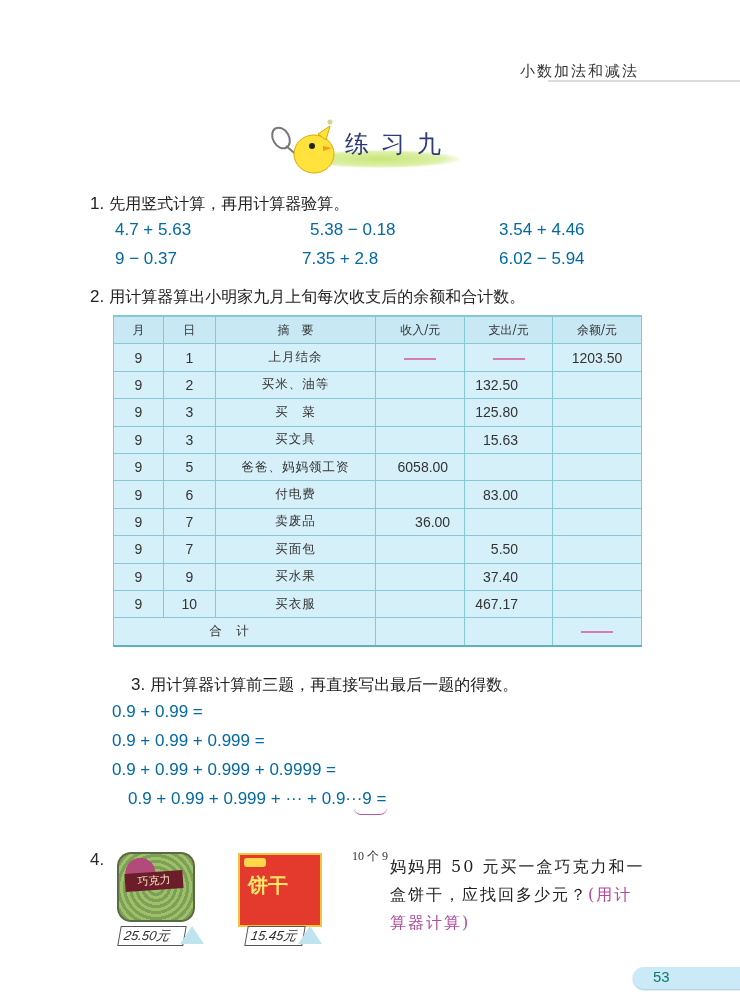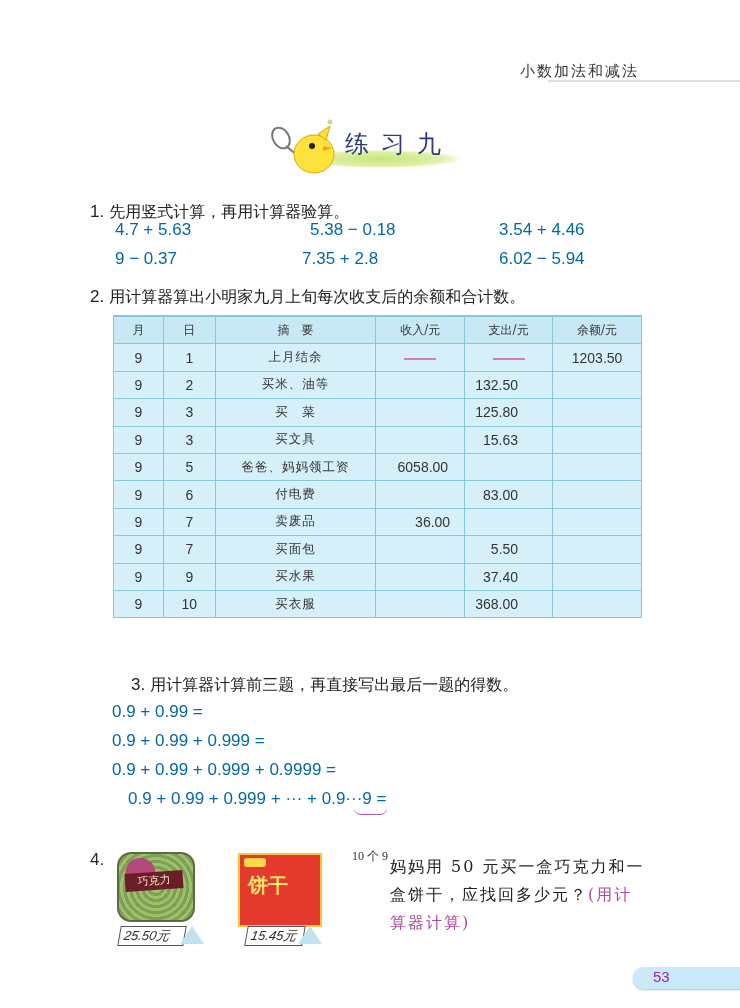--- a/index.html
+++ b/index.html
@@ -40,41 +40,41 @@
   .biscuit-logo { left:244px; top:858px; width:22px; height:9px; background:#ffd84a; border-radius:3px; }
   .tag { height:18px; border:1px solid #555; background:#fff; font-family:"Liberation Sans", sans-serif;
          font-style:italic; font-size:13px; line-height:18px; padding-left:4px; transform:skewX(-10deg); }
   .tag-tri { width:0; height:0; border-left:12px solid transparent; border-right:12px solid transparent; border-bottom:18px solid #bfe3ef; }
 
   .q4-text { left:390px; top:853px; width:260px; font-size:16px; line-height:28px; letter-spacing:2px; color:#222; }
   .q4-hint { color:#b04a9a; }
 
   .page-pill { left:633px; top:967px; width:120px; height:22px; border-radius:11px 0 0 11px; background:#cbeaf7;
                box-shadow:0 1px 2px #9cc6d8; }
-  .page-num { left:653px; top:968px; font-family:"Liberation Sans", sans-serif; font-size:15px; color:#a21caf; }
+  .page-num { left:653px; top:968px; font-family:"Liberation Sans", sans-serif; font-size:15px; color:#0f766e; }
 </style>
 </head>
 <body>
 
 <div class="abs header-title">小数加法和减法</div>
 <div class="abs header-line"></div>
 
 <div class="abs ex-glow"></div>
 <svg class="abs" style="left:268px;top:118px;" width="72" height="60">
   <ellipse cx="13" cy="20" rx="8" ry="11" fill="none" stroke="#777" stroke-width="2" transform="rotate(-30 13 20)"></ellipse>
   <line x1="18" y1="28" x2="30" y2="38" stroke="#777" stroke-width="2"></line>
   <ellipse cx="46" cy="36" rx="20" ry="19" fill="#ffe23c" stroke="#d8a800" stroke-width="1"></ellipse>
   <path d="M50 16 L62 8 L58 22 Z" fill="#ffe23c" stroke="#d8a800" stroke-width="1"></path>
   <circle cx="44" cy="28" r="3" fill="#222"></circle>
   <path d="M55 28 L64 30 L55 33 Z" fill="#f59b1e"></path>
   <circle cx="62" cy="4" r="2.5" fill="#cfd88a"></circle>
 </svg>
 <div class="abs ex-title">练习九</div>
 
-<div class="abs q" style="left:90px;top:194px;margin-top:8px;">
+<div class="abs q" style="left:90px;top:194px;">
   <span class="q-num">1.</span>
   <span>先用竖式计算，再用计算器验算。</span>
 </div>
 <div class="abs expr" style="left:115px;top:220px;">4.7 + 5.63</div>
 <div class="abs expr" style="left:302px;top:220px;margin-left:8px;">5.38 − 0.18</div>
 <div class="abs expr" style="left:499px;top:220px;">3.54 + 4.46</div>
 <div class="abs expr" style="left:115px;top:249px;">9 − 0.37</div>
 <div class="abs expr" style="left:302px;top:249px;">7.35 + 2.8</div>
 <div class="abs expr" style="left:499px;top:249px;">6.02 − 5.94</div>
 
@@ -171,22 +171,28 @@
     <td class="mem">买水果</td>
     <td class="num r"></td>
     <td class="num r">37.40</td>
     <td class="num"></td>
   </tr>
   <tr>
     <td class="num">9</td>
     <td class="num">10</td>
     <td class="mem">买衣服</td>
     <td class="num r"></td>
-    <td class="num r">368.00</td>
-    <td class="num"></td>
+    <td class="num r">467.17</td>
+    <td class="num"></td>
+  </tr>
+  <tr class="last">
+    <td colspan="3" class="mem" style="padding-right:30px">合　计</td>
+    <td></td>
+    <td></td>
+    <td><span class="dash"></span></td>
   </tr>
 </tbody>
   </table>
 
 <div class="abs q" style="left:91px;top:675px;margin-left:40px;">
   <span class="q-num">3.</span>
   <span>用计算器计算前三题，再直接写出最后一题的得数。</span>
 </div>
 <div class="abs expr" style="left:112px;top:702px;">0.9 + 0.99 =</div>
 <div class="abs expr" style="left:112px;top:731px;">0.9 + 0.99 + 0.999 =</div>

